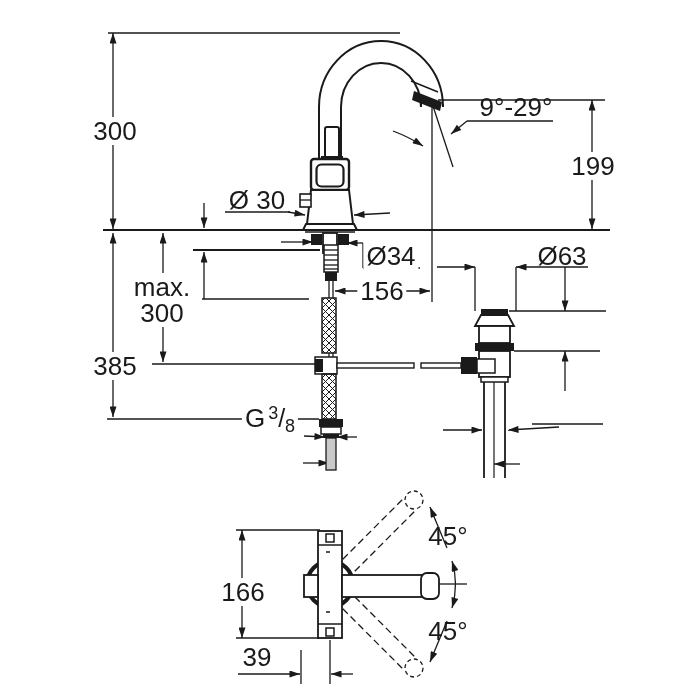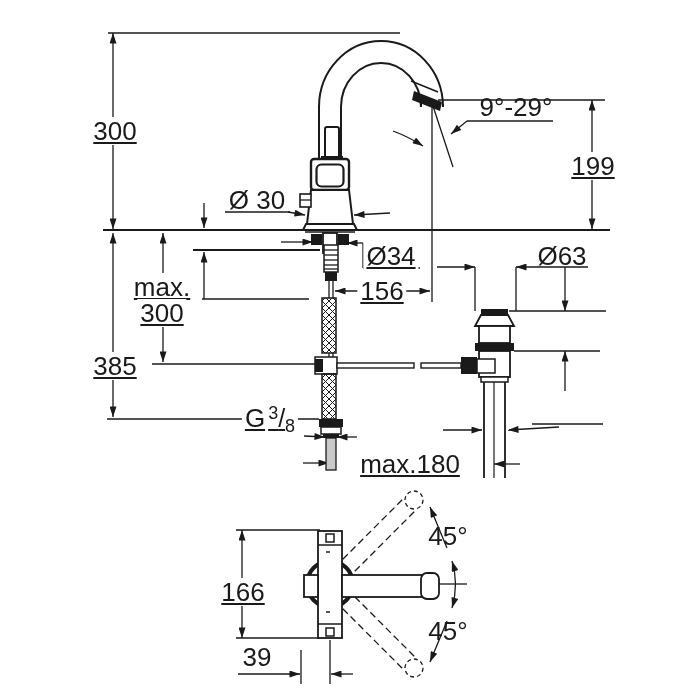--- a/index.html
+++ b/index.html
@@ -11,21 +11,21 @@
     position:absolute;
     transform:translate(-50%,-50%);
     font-size:26px;
     line-height:1;
     color:var(--line);
     white-space:nowrap;
     letter-spacing:0px;
     z-index:5;
     padding:1px 3px;
   }
-  .wbg{background:var(--bg);text-decoration:underline;}
+  .wbg{background:var(--bg);}
   .sup{font-size:18px;position:relative;top:-8px;margin-left:3px;}
   .sub{font-size:18px;position:relative;top:5px;}
   .fsl{font-size:25px;}
   
   .th{stroke:var(--line);stroke-width:1.3;fill:none;}
   .ob{stroke:var(--line);stroke-width:1.8;fill:#fff;}
   .ol{stroke:var(--line);stroke-width:2;fill:none;}
   .olf{stroke:var(--line);stroke-width:2;fill:#fff;}
   .bk{fill:var(--line);stroke:none;}
   .dash{stroke-dasharray:7 4;}
@@ -207,19 +207,18 @@
 <div class="dim-label" style="left:257px;top:200px">Ø 30</div>
 <div class="dim-label" style="left:516px;top:107px">9°-29°</div>
 <div class="dim-label wbg" style="left:593px;top:166px">199</div>
 <div class="dim-label wbg" style="left:391px;top:256px">Ø34</div>
 <div class="dim-label wbg" style="left:382px;top:291px">156</div>
 <div class="dim-label wbg" style="left:162px;top:287px">max.</div>
 <div class="dim-label wbg" style="left:162px;top:313px">300</div>
 <div class="dim-label wbg" style="left:115px;top:366px">385</div>
 <div class="dim-label" style="left:562px;top:256px">Ø63</div>
 <div class="dim-label wbg" style="left:270px;top:418px"><span>G</span><span class="sup">3</span><span class="fsl">/</span><span class="sub">8</span></div>
-<div class="dim-label wbg" style="left:410px;top:464px">max.180</div>
 <div class="dim-label wbg" style="left:243px;top:592px">166</div>
 <div class="dim-label" style="left:257px;top:657px">39</div>
 <div class="dim-label" style="left:448px;top:536px">45°</div>
 <div class="dim-label" style="left:448px;top:631px">45°</div>
 
 </div>
 
 </body></html>

